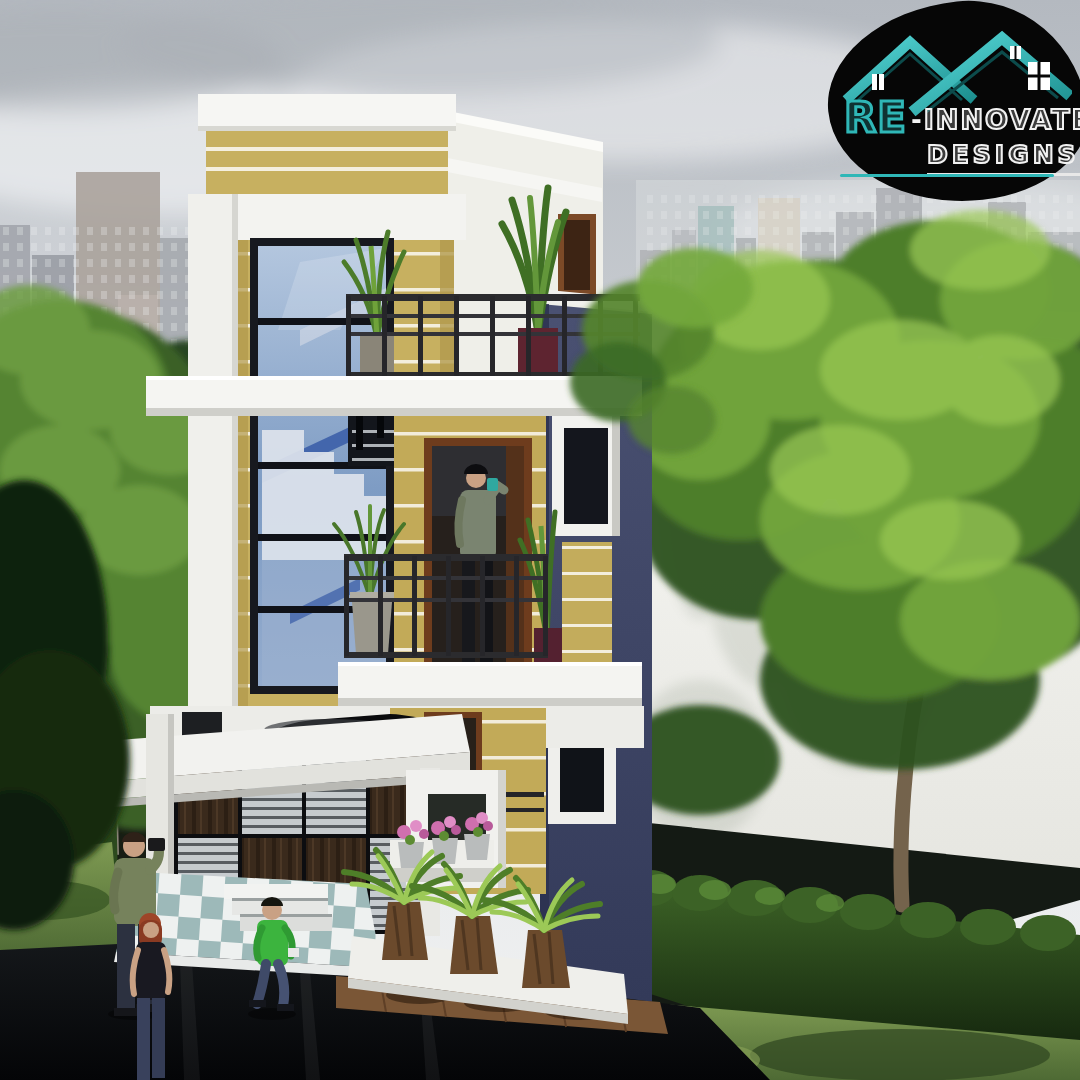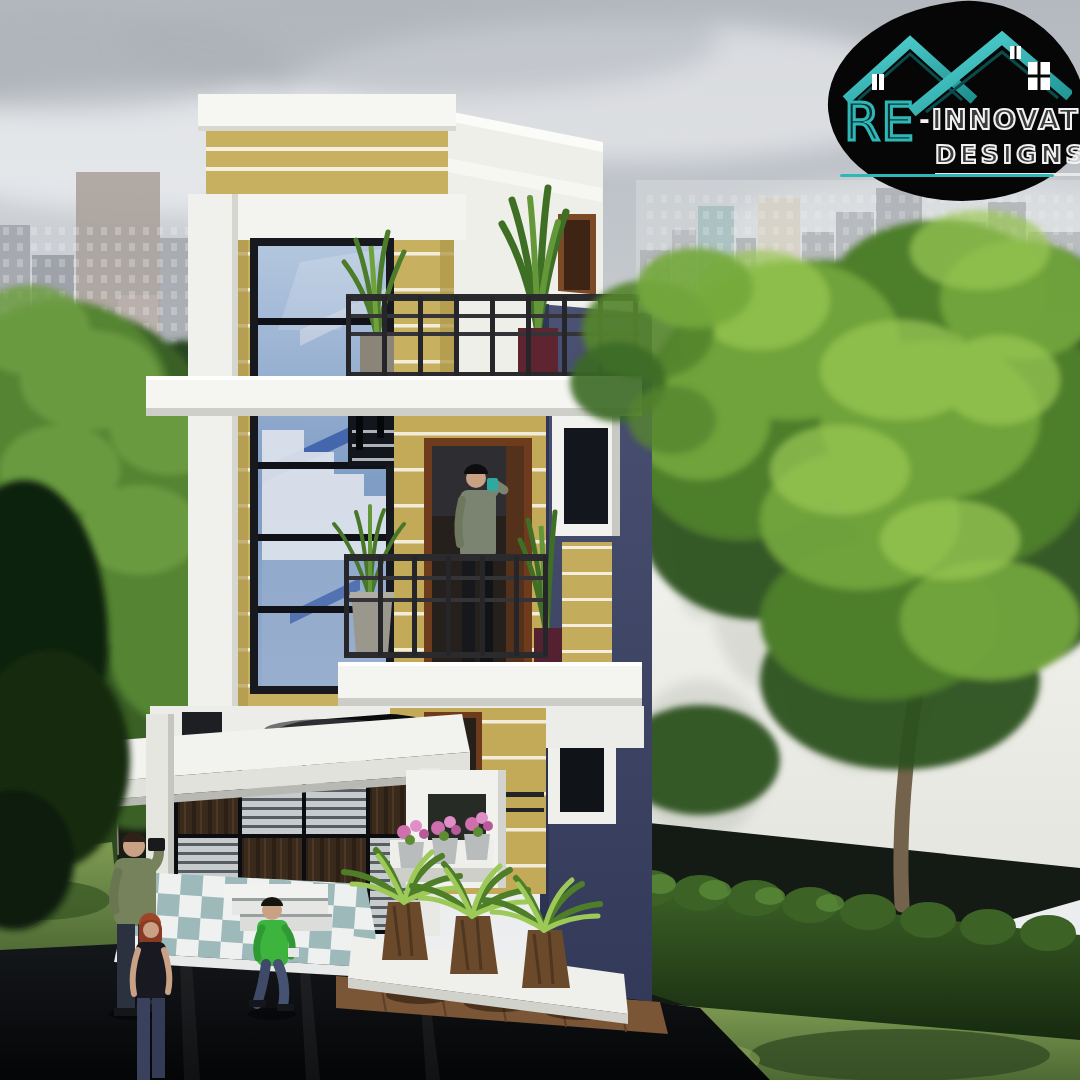--- a/index.html
+++ b/index.html
@@ -5,21 +5,21 @@
   html,body{margin:0;padding:0;background:#222;}
   .stage{position:relative;width:1080px;height:1080px;overflow:hidden;
          font-family:"DejaVu Sans",sans-serif;background:#cdd1d5;}
   .scene-svg{position:absolute;left:0;top:0;width:1080px;height:1080px;display:block;}
   
   .logo{position:absolute;left:828px;top:2px;width:258px;height:200px;}
   .logo-blob{position:absolute;left:0;top:0;width:100%;height:100%;background:#060606;
              border-radius:54% 46% 44% 56% / 48% 62% 38% 52%;transform:rotate(-6deg);}
   .logo-roof{position:absolute;left:14px;top:14px;width:230px;height:104px;}
   .logo-text{position:absolute;left:16px;top:98px;display:flex;align-items:flex-start;}
-  .logo-re{font-size:52px;font-weight:normal;line-height:.85;letter-spacing:1px;
+  .logo-re{font-size:42px;font-weight:bold;line-height:.85;letter-spacing:1px;
            color:rgba(47,183,183,.25);text-align:right;-webkit-text-stroke:3px #2fb7b7;}
   .logo-right{display:flex;flex-direction:column;margin-left:4px;margin-top:4px;}
   .logo-line1{display:flex;align-items:center;}
   .logo-dash{color:#f2f2f2;font-weight:bold;font-size:26px;line-height:1;margin-right:2px;}
   .logo-innovate{font-size:27px;font-weight:bold;letter-spacing:2px;
            color:rgba(255,255,255,.22);-webkit-text-stroke:2px #f2f2f2;}
   .logo-designs{font-size:25px;font-weight:bold;letter-spacing:4px;margin:5px 0 0 16px;
            color:rgba(255,255,255,.22);-webkit-text-stroke:2px #f2f2f2;
            border-bottom:3px solid #e8e8e8;padding-bottom:4px;}
   .logo-underline{position:absolute;left:12px;top:172px;width:214px;height:3px;

